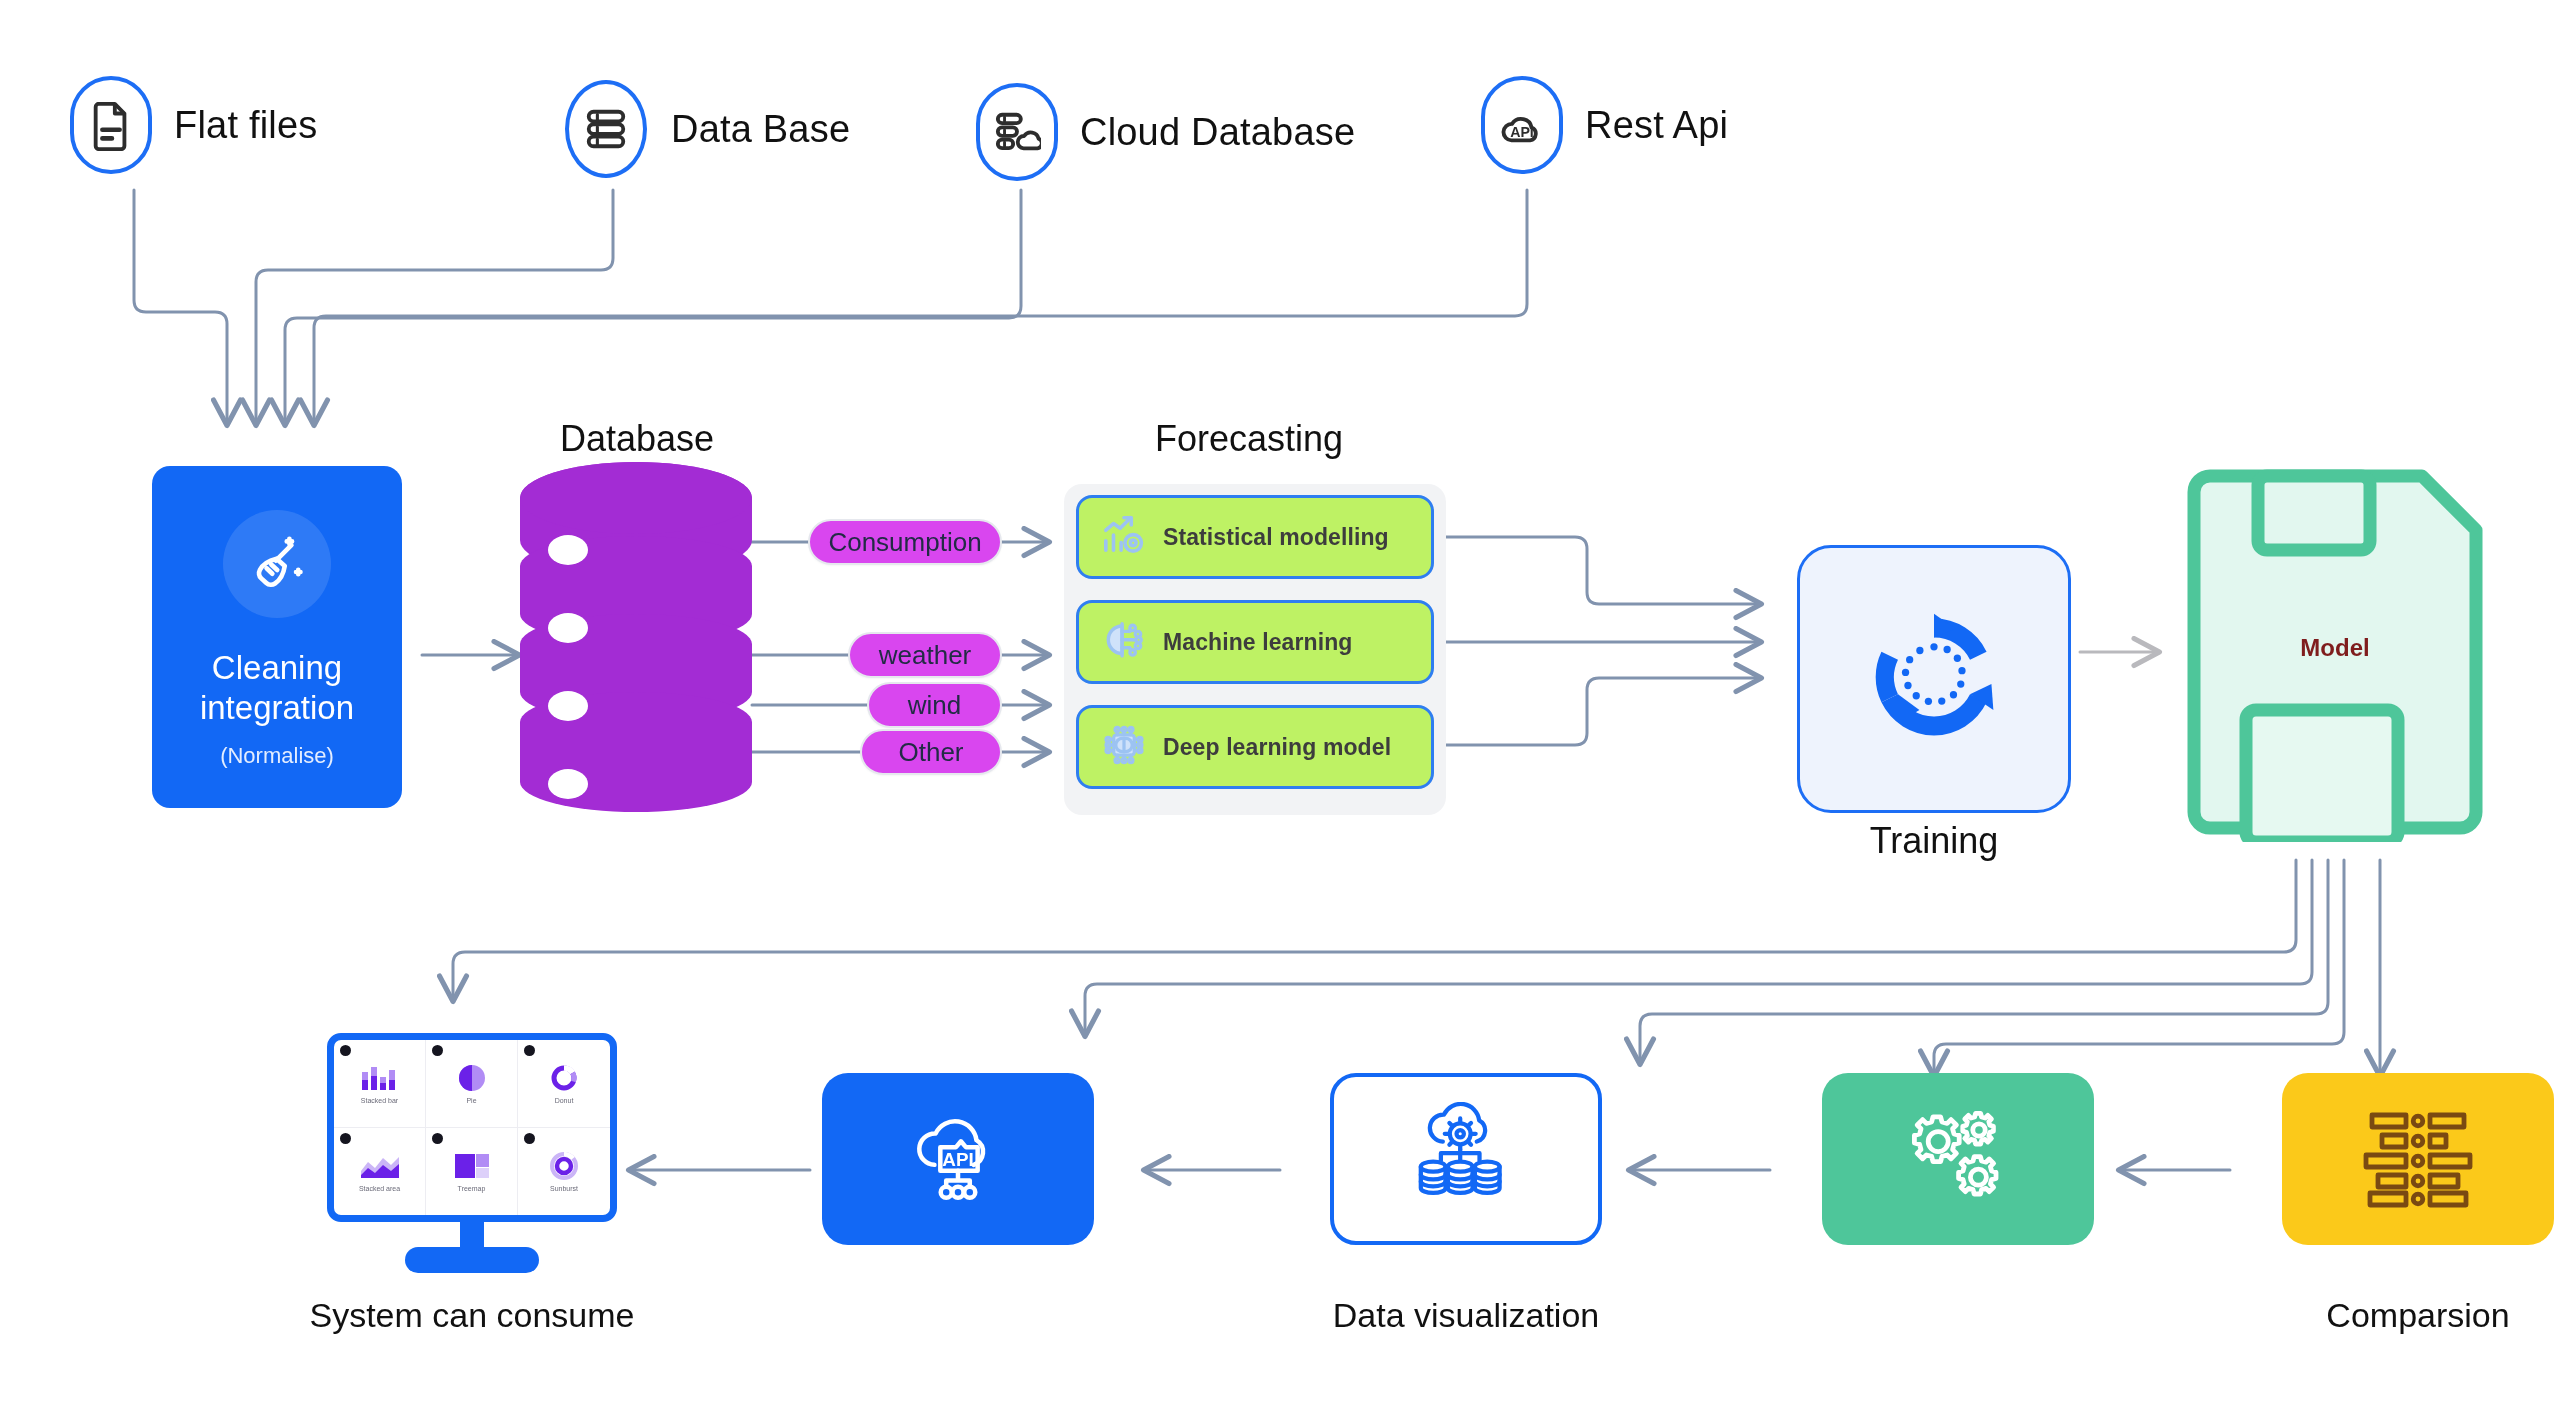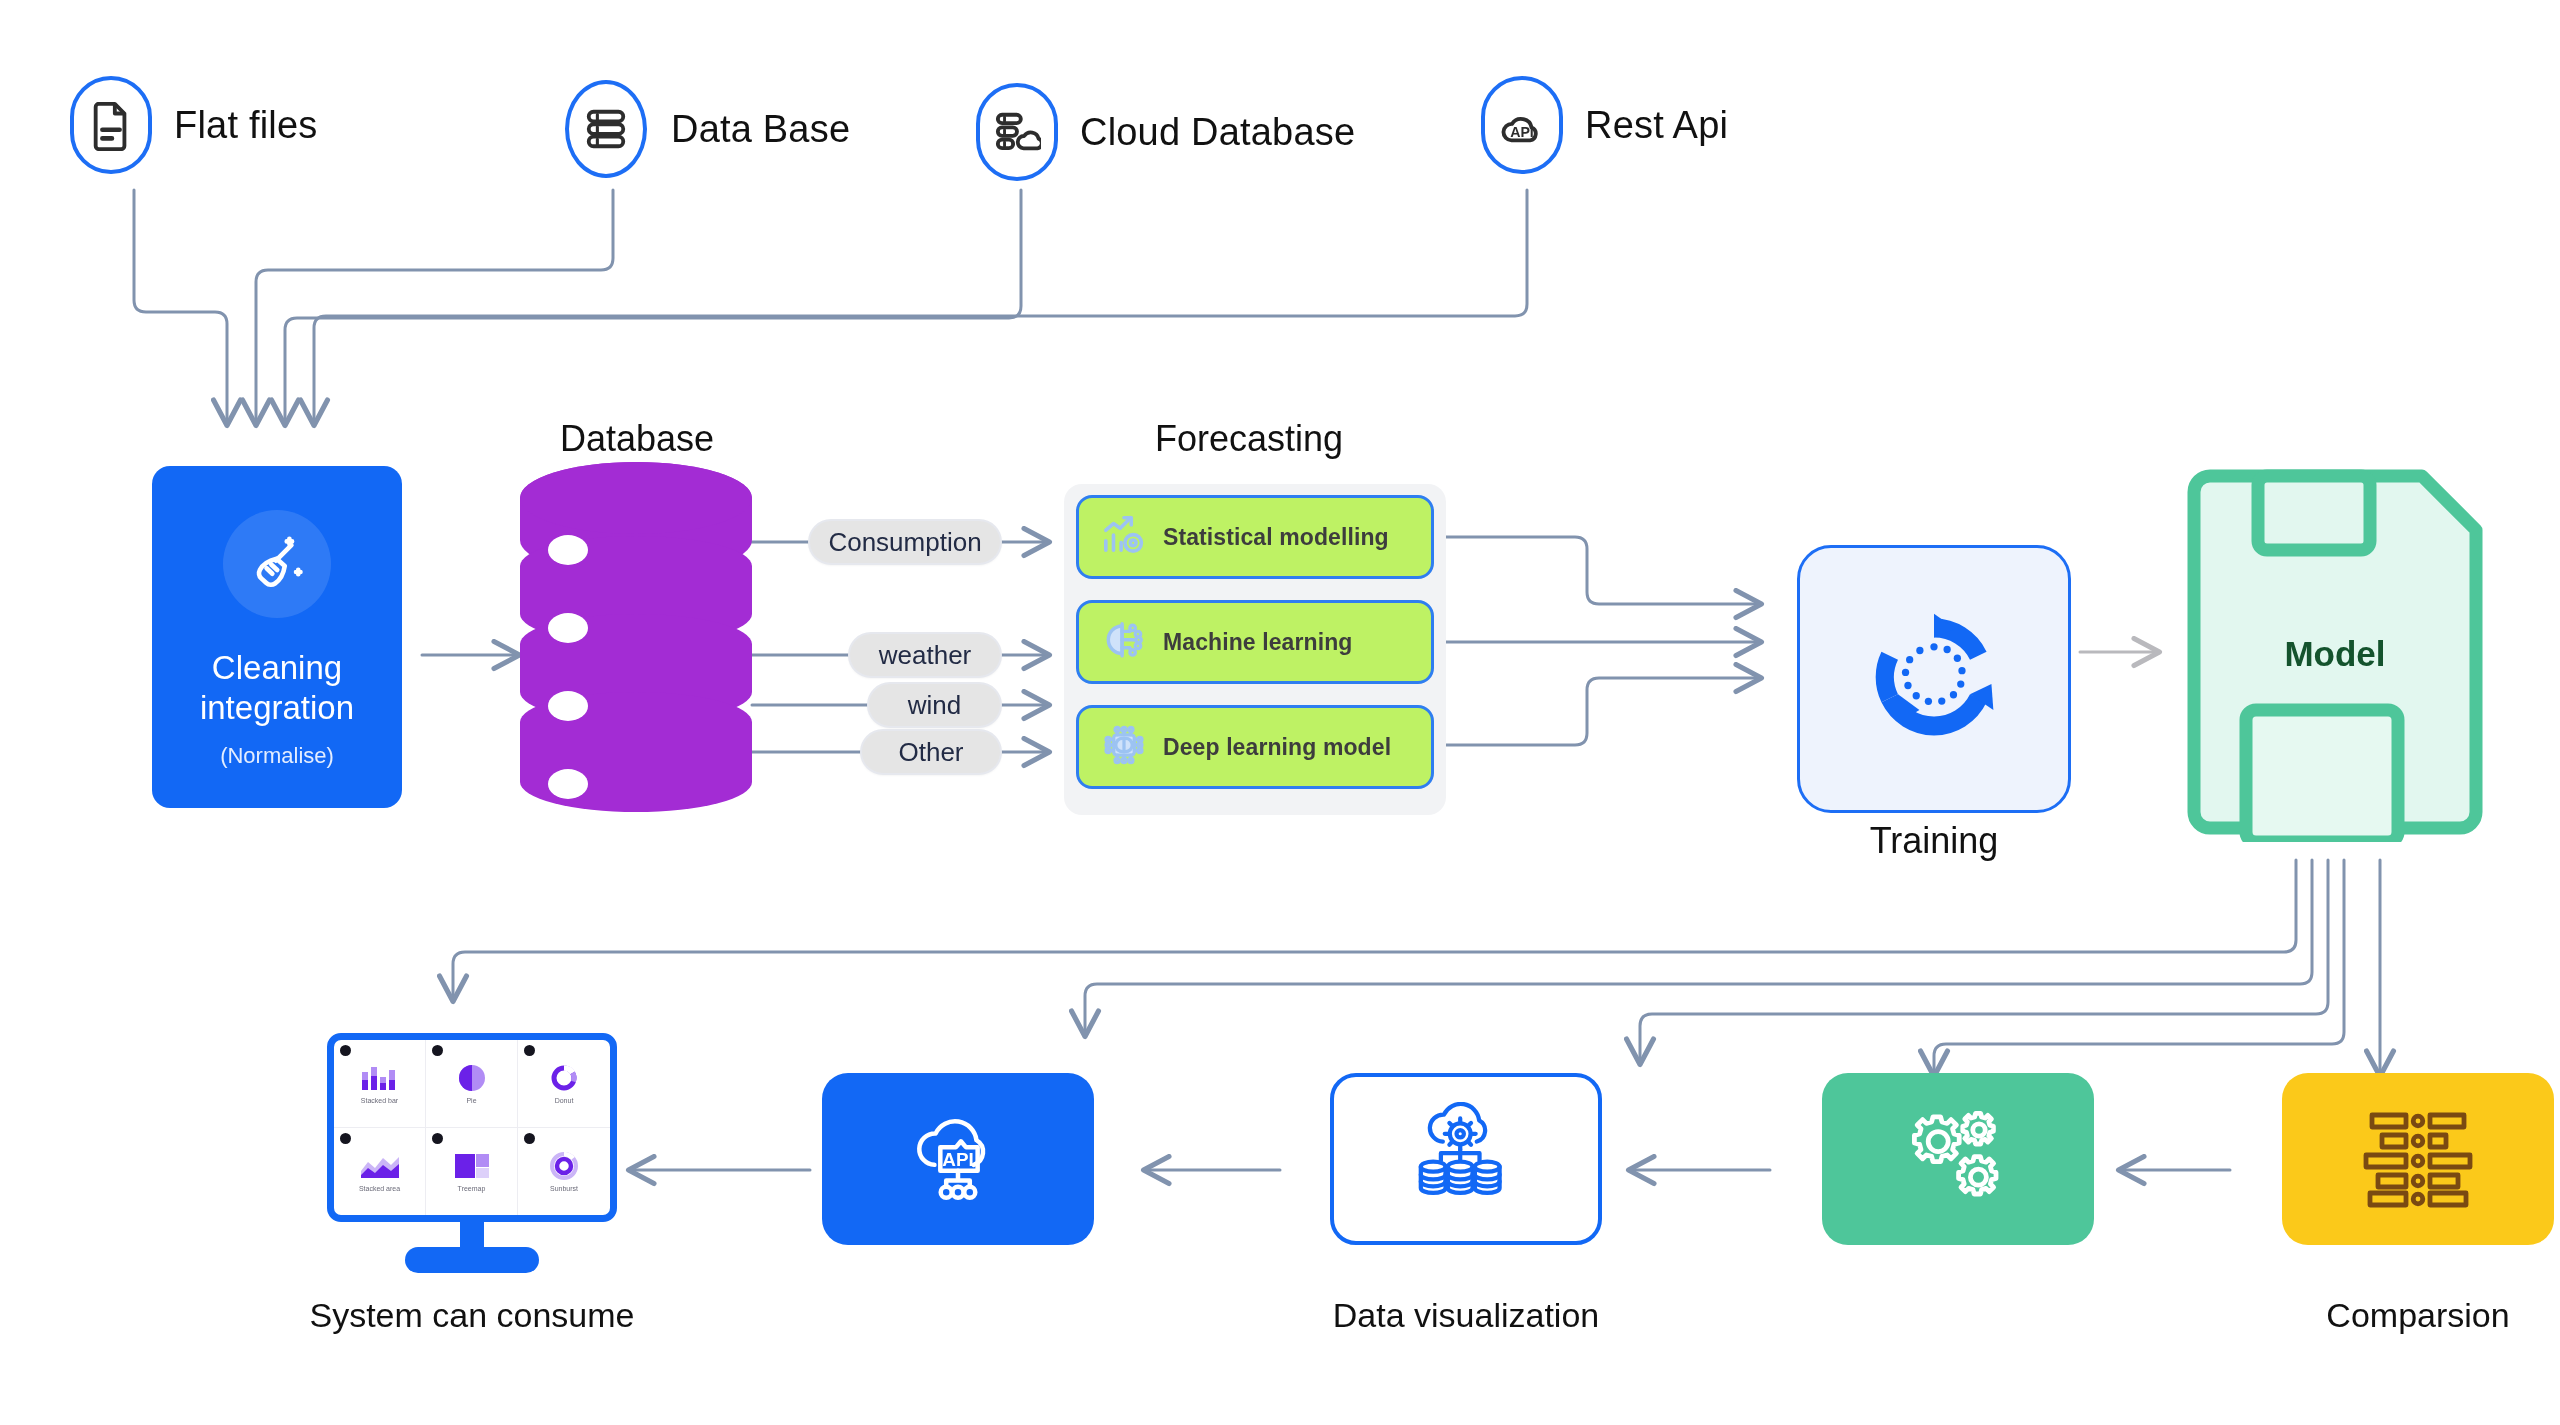--- a/index.html
+++ b/index.html
@@ -41,21 +41,21 @@
     text-align: center; font-weight: 400;
   }
   #cleaning .t2 { margin-top: 14px; color: #e3edff; font-size: 22px; }
 
   
   .caption { font-size: 36px; color: #111; white-space: nowrap; }
 
   
   .pill {
     height: 46px; border: 2px solid #e6e8ee; border-radius: 24px;
-    background: #e5e5e5; color: #222b45; font-size: 26px;
+    background: #d946ef; color: #222b45; font-size: 26px;
     display: flex; align-items: center; justify-content: center;
     padding: 0 18px; box-shadow: 0 1px 2px rgba(0,0,0,.04);
   }
 
   
   #forecast-panel {
     left: 1064px; top: 484px; width: 382px; height: 331px;
     background: #f2f3f5; border-radius: 18px;
   }
   .fc-card {
@@ -70,21 +70,21 @@
     left: 1797px; top: 545px; width: 274px; height: 268px;
     background: #eef3fd; border: 3px solid #1d6ef5; border-radius: 34px;
     display: flex; align-items: center; justify-content: center;
   }
   #training-cap { left: 1797px; top: 820px; width: 274px; text-align: center; }
 
   
   #model { left: 2180px; top: 462px; width: 310px; height: 380px; }
   #model .mlabel {
     position: absolute; left: 0; top: 172px; width: 100%; text-align: center;
-    font-size: 35px; font-weight: bold; color: #14532d;
+    font-size: 24px; font-weight: bold; color: #7f1d1d;
   }
 
   
   .b-tile {
     position: absolute; width: 272px; height: 172px; border-radius: 26px;
     display: flex; align-items: center; justify-content: center;
   }
   .b-cap {
     position: absolute; width: 420px; text-align: center;
     font-size: 34px; color: #111; white-space: nowrap;

